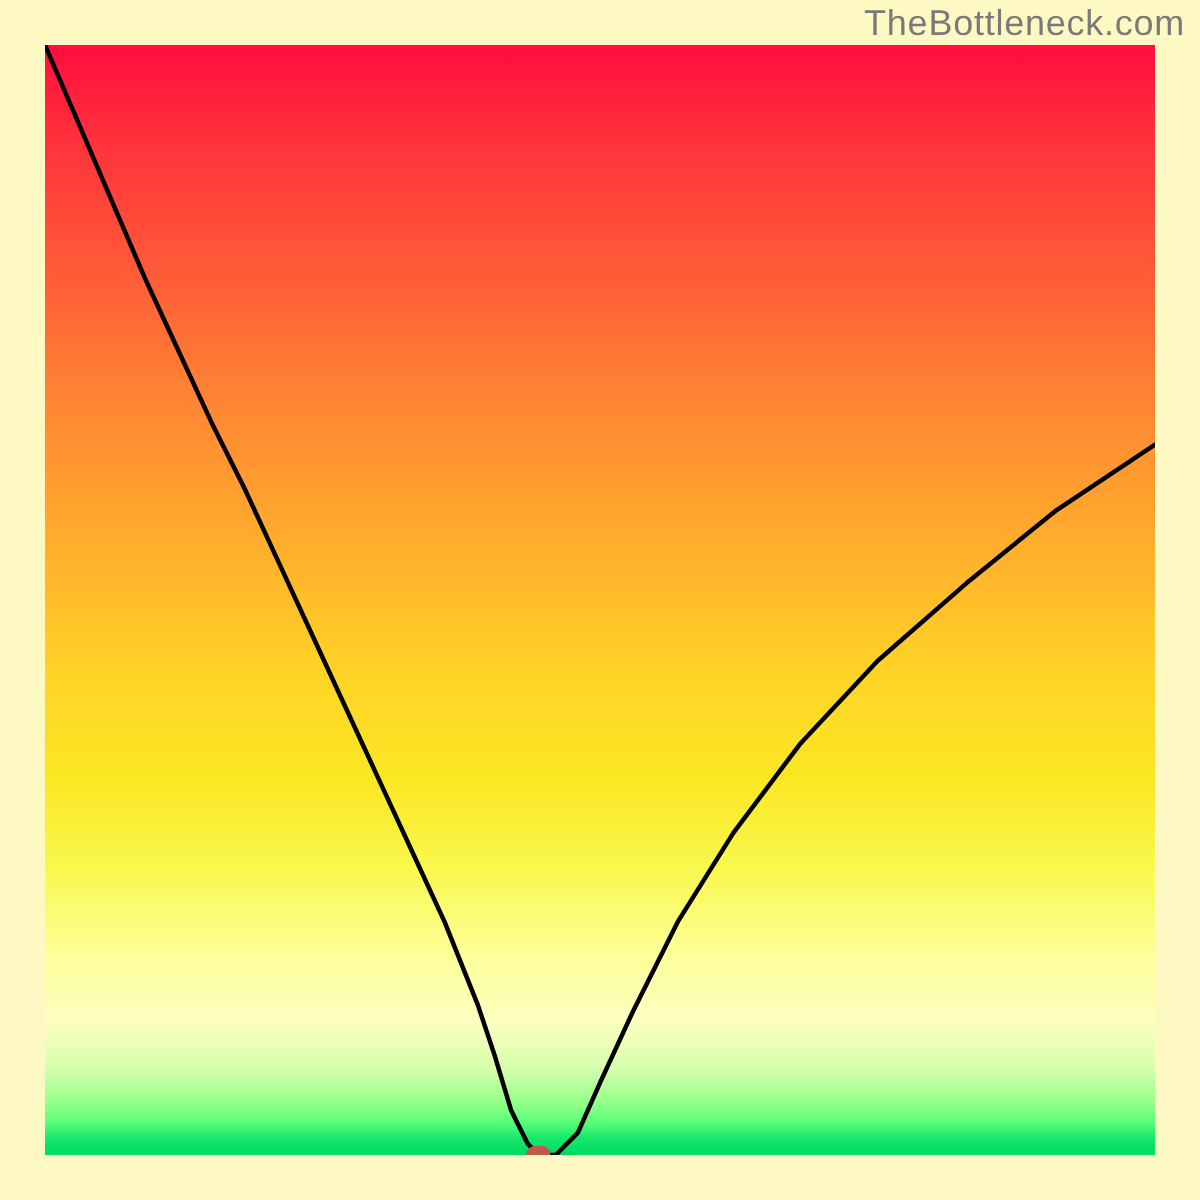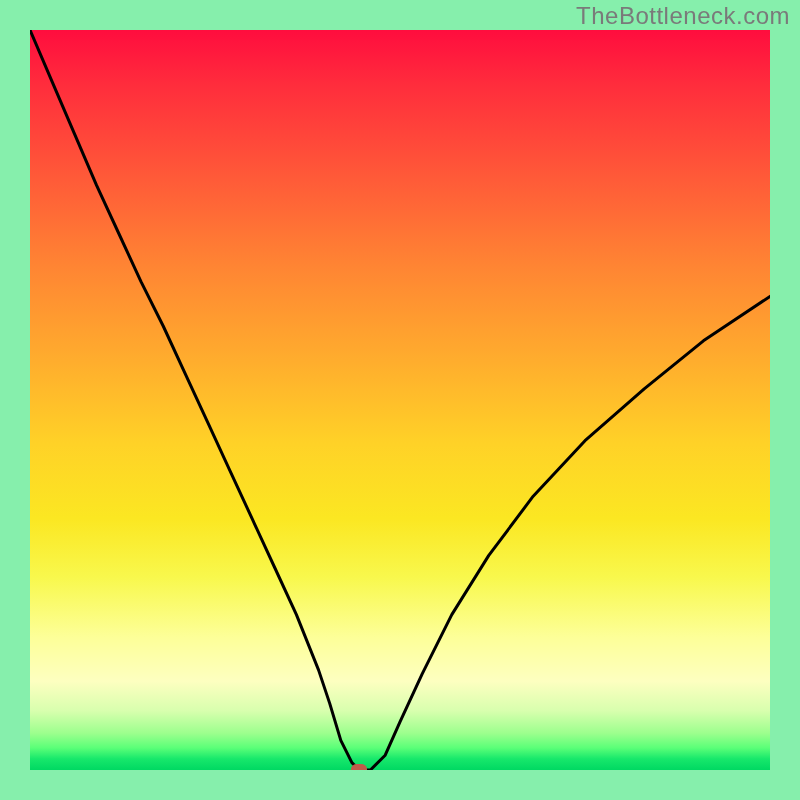--- a/index.html
+++ b/index.html
@@ -8,21 +8,21 @@
     width: 800px;
     height: 800px;
     background: #000;
     overflow: hidden;
     font-family: Arial, Helvetica, sans-serif;
   }
   .outer {
     position: relative;
     width: 800px;
     height: 800px;
-    background: #86efac;
+    background: #fef9c3;
   }
   .watermark {
     position: absolute;
     top: 2px;
     right: 10px;
     color: #7a7a7a;
     font-size: 24px;
     font-weight: 500;
     letter-spacing: 0.5px;
   }

